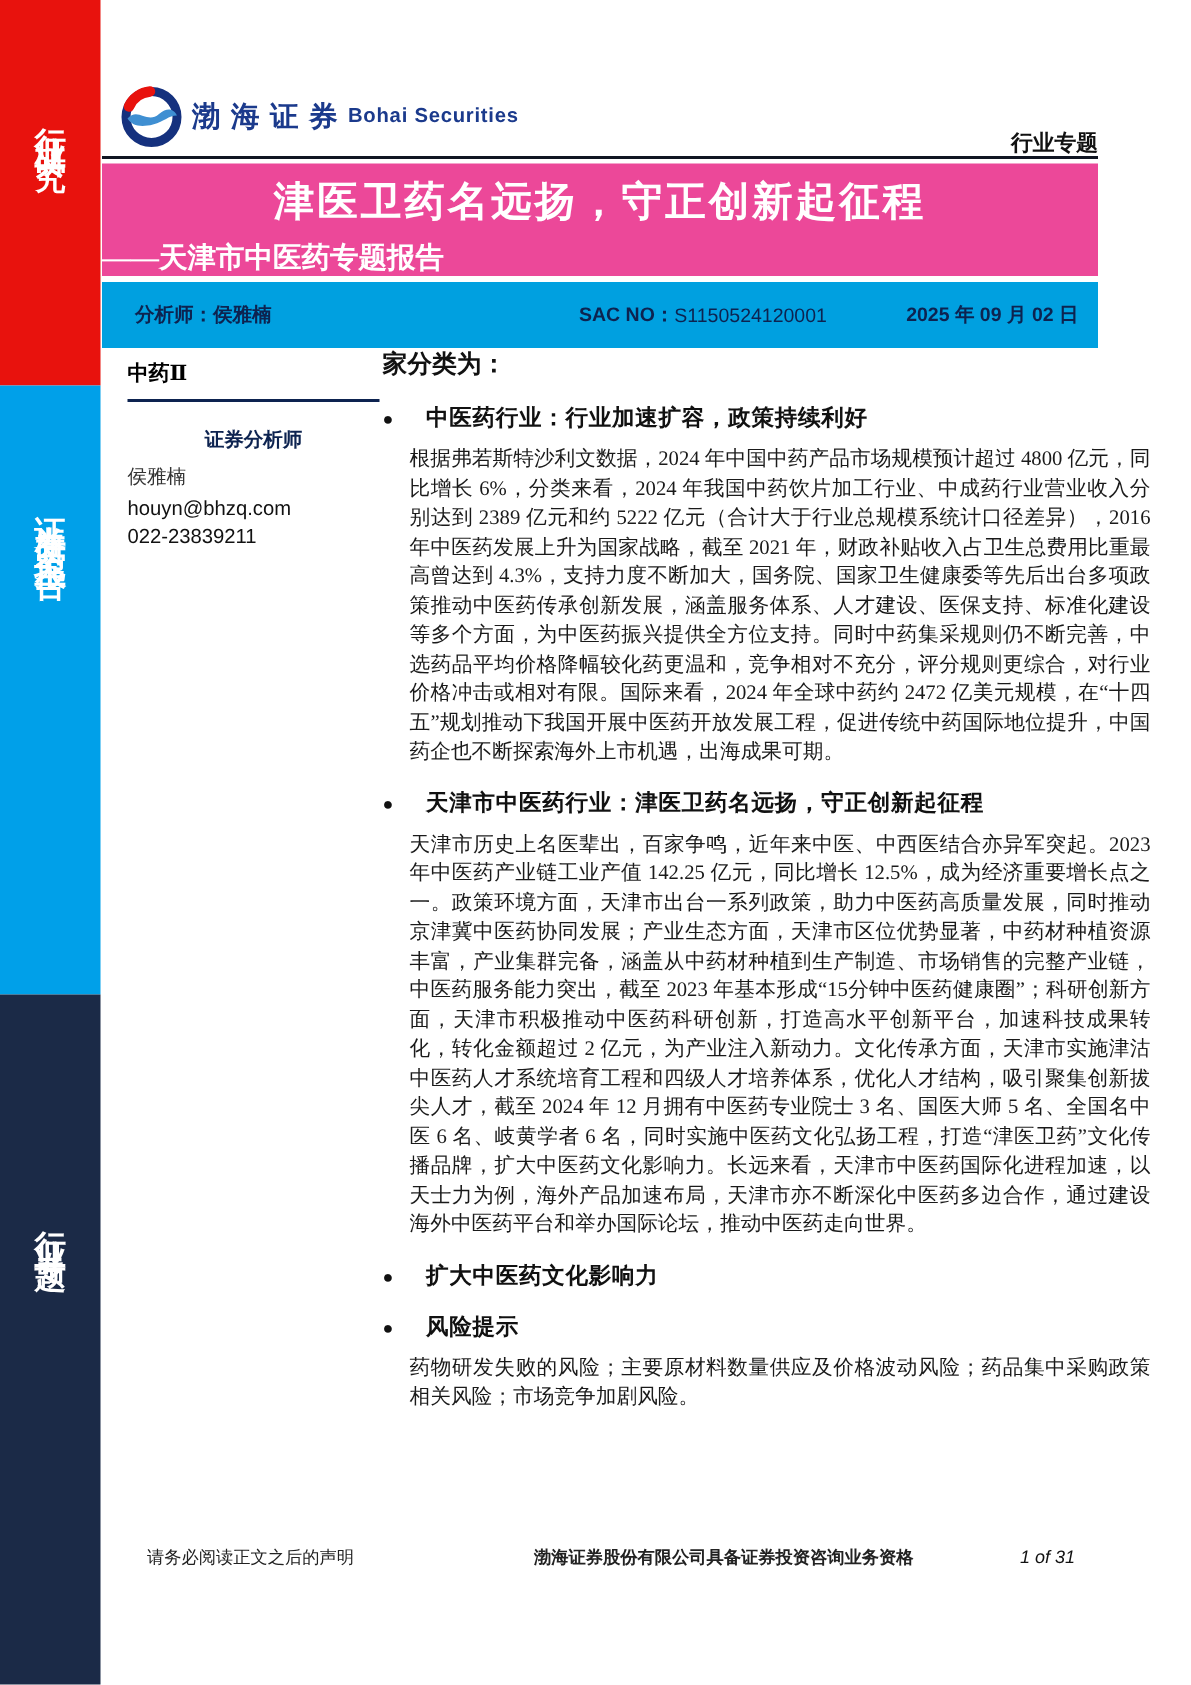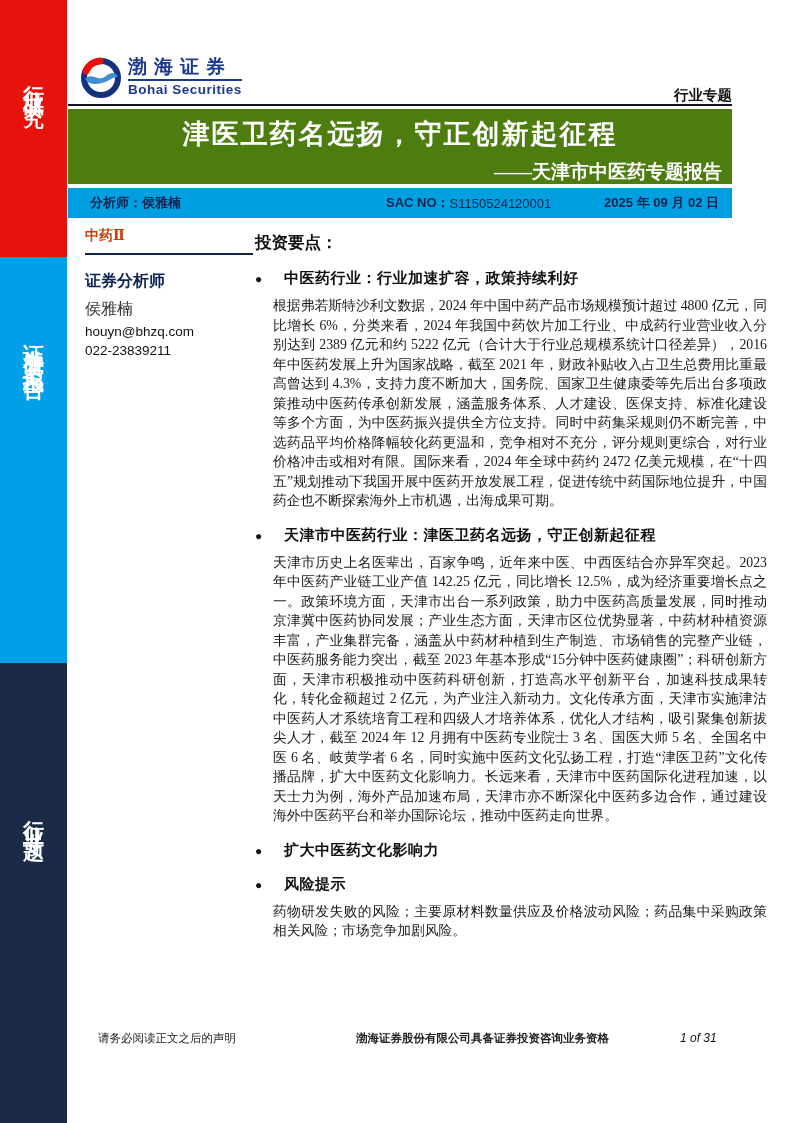--- a/index.html
+++ b/index.html
@@ -18,40 +18,40 @@
     writing-mode:vertical-lr;text-orientation:upright;
     color:#ffffff;font-size:21px;font-weight:bold;letter-spacing:7px;
     font-family:"Liberation Serif",serif;
   }
   .seg-1 .vtext{margin-top:68px;}
   .seg-2 .vtext{margin-top:70px;}
   .seg-3 .vtext{margin-top:140px;}
   
   .logo{position:absolute;left:80px;top:57px;display:flex;align-items:flex-start;gap:6px;}
   .logo-mark{width:42px;height:42px;}
-  .logo-text{display:flex;flex-direction:column;margin-top:0;}
+  .logo-text{display:flex;flex-direction:row;margin-top:12px;}
   .logo-cn{font-size:19px;font-weight:bold;letter-spacing:7px;line-height:20px;white-space:nowrap;}
   .logo-rule{height:2px;margin:2px 0 1px 0;}
   .logo-en{font-size:13.5px;font-weight:bold;font-family:"Liberation Sans",sans-serif;letter-spacing:.5px;text-align:right;}
   .corner-tag{position:absolute;right:62px;top:86px;font-size:14.5px;font-weight:bold;color:#111;}
   .header-rule{position:absolute;left:68px;top:104px;width:664px;height:0;border-top:2px solid #101522;}
   .title-band{position:absolute;left:68px;top:109px;width:664px;height:75px;box-sizing:border-box;}
   .report-title{margin-top:7px;text-align:center;color:#fff;font-size:27px;font-weight:bold;letter-spacing:2px;}
-  .report-subtitle{margin-top:7px;text-align:right;padding-right:10px;color:#fff;font-size:19px;font-weight:bold;}
-  .analyst-band{position:absolute;left:68px;top:188px;width:664px;height:30px;}
+  .report-subtitle{margin-top:7px;padding-right:10px;color:#fff;font-size:19px;font-weight:bold;}
+  .analyst-band{position:absolute;left:68px;top:188px;width:664px;height:44px;}
   .analyst-band span{position:absolute;top:50%;transform:translateY(-50%);white-space:nowrap;font-size:13px;}
   .ab-analyst{left:22px;font-weight:bold;}
   .ab-sac{left:318px;font-family:"Liberation Sans",sans-serif;}
   .ab-sac b{font-weight:bold;}
   .ab-date{right:13px;font-family:"Liberation Sans",sans-serif;font-weight:bold;font-size:13.5px;}
   
   .left-panel{position:absolute;left:85px;top:227px;width:168px;}
   .lp-industry{font-size:14px;font-weight:bold;padding-bottom:8px;border-bottom:2px solid;}
-  .lp-analyst-title{margin-top:16px;font-size:16px;font-weight:bold;}
-  .lp-name{margin-top:7px;font-size:16px;color:#333;}
+  .lp-analyst-title{margin-top:16px;font-size:13px;font-weight:bold;text-align:center;}
+  .lp-name{margin-top:7px;font-size:13px;color:#333;}
   .lp-email,.lp-phone{margin-top:4px;font-size:13.5px;color:#111;font-family:"Liberation Sans",sans-serif;}
   
   .main-col{position:absolute;left:255px;top:232px;width:512px;color:#1a1a1a;}
   .main-heading{font-size:16.5px;font-weight:bold;color:#111;}
   .section-title{display:flex;align-items:baseline;margin-top:15px;font-weight:bold;color:#111;}
   .section-title .bullet{font-size:12px;width:29px;flex:0 0 29px;}
   .section-title .stitle{font-size:15px;letter-spacing:.5px;}
   .section-body{margin-top:8px;font-size:13.8px;line-height:19.5px;text-align:justify;word-break:break-all;margin-left:18px;}
   
   .footer{position:absolute;left:68px;top:1031px;width:664px;height:20px;font-size:11.5px;color:#222;}
@@ -84,41 +84,41 @@
   <div class="logo-text" style="color:#1b3a8c;">
     <span class="logo-cn">渤海证券</span>
     <span class="logo-rule" style="background:#1b3a8c;"></span>
     <span class="logo-en">Bohai Securities</span>
   </div>
 </div>
 
 <div class="corner-tag">行业专题</div>
 <div class="header-rule"></div>
 
-<div class="title-band" style="background:#4d7c0f;">
+<div class="title-band" style="background:#ec4899;">
   <div class="report-title">津医卫药名远扬，守正创新起征程</div>
   <div class="report-subtitle">——天津市中医药专题报告</div>
 </div>
 
 <div class="analyst-band" style="background:#00a0e0;color:#0d2350;">
   <span class="ab-analyst">分析师：侯雅楠</span>
   <span class="ab-sac"><b>SAC NO：</b><span>S1150524120001</span></span>
   <span class="ab-date">2025 年 09 月 02 日</span>
 </div>
 
 <div class="left-panel">
-  <div class="lp-industry" style="color:#c2410c;border-color:#0d2350;">中药Ⅱ</div>
+  <div class="lp-industry" style="color:#000000;border-color:#0d2350;margin-top:13px;">中药Ⅱ</div>
   <div class="lp-analyst-title" style="color:#0d2350;">证券分析师</div>
   <div class="lp-name">侯雅楠</div>
   <div class="lp-email">houyn@bhzq.com</div>
   <div class="lp-phone">022-23839211</div>
 </div>
 
 <div class="main-col">
-  <div class="main-heading">投资要点：</div>
+  <div class="main-heading">家分类为：</div>
 
   <div class="section">
     <div class="section-title">
       <span class="bullet">●</span>
       <span class="stitle">中医药行业：行业加速扩容，政策持续利好</span>
     </div>
     <div class="section-body">根据弗若斯特沙利文数据，2024 年中国中药产品市场规模预计超过 4800 亿元，同比增长 6%，分类来看，2024 年我国中药饮片加工行业、中成药行业营业收入分别达到 2389 亿元和约 5222 亿元（合计大于行业总规模系统计口径差异），2016 年中医药发展上升为国家战略，截至 2021 年，财政补贴收入占卫生总费用比重最高曾达到 4.3%，支持力度不断加大，国务院、国家卫生健康委等先后出台多项政策推动中医药传承创新发展，涵盖服务体系、人才建设、医保支持、标准化建设等多个方面，为中医药振兴提供全方位支持。同时中药集采规则仍不断完善，中选药品平均价格降幅较化药更温和，竞争相对不充分，评分规则更综合，对行业价格冲击或相对有限。国际来看，2024 年全球中药约 2472 亿美元规模，在“十四五”规划推动下我国开展中医药开放发展工程，促进传统中药国际地位提升，中国药企也不断探索海外上市机遇，出海成果可期。</div>
   </div>
 
   <div class="section">

